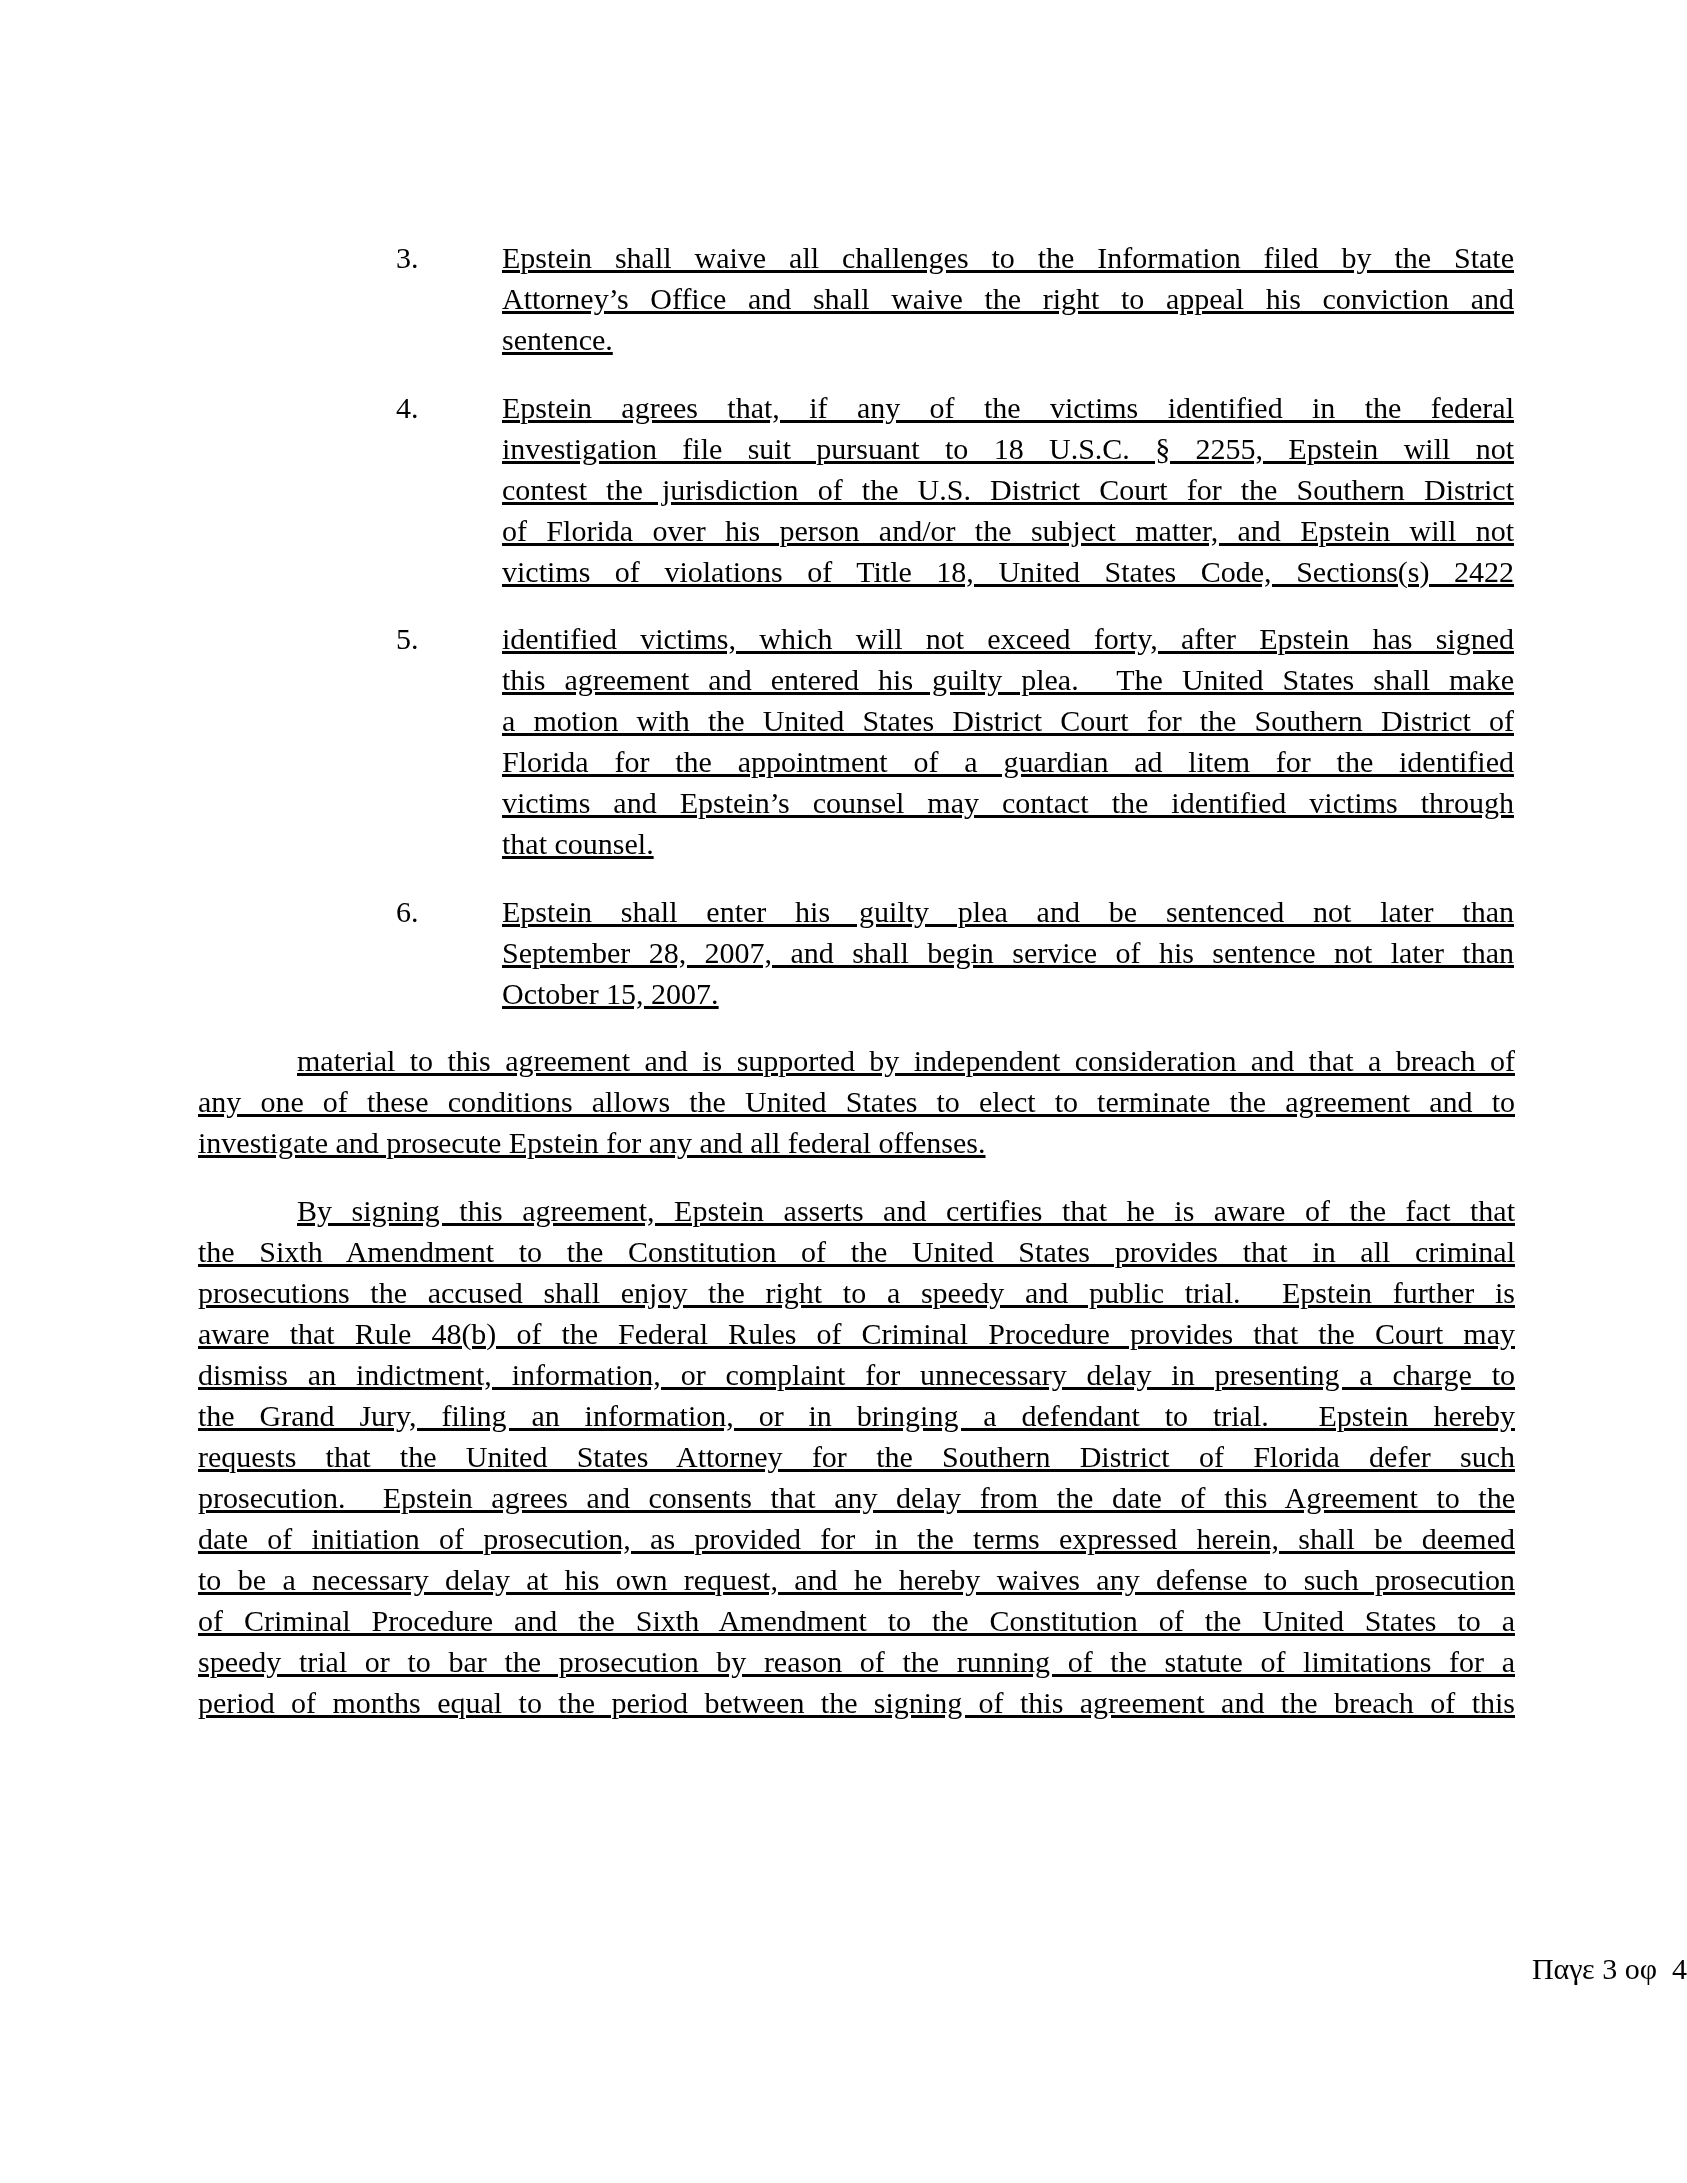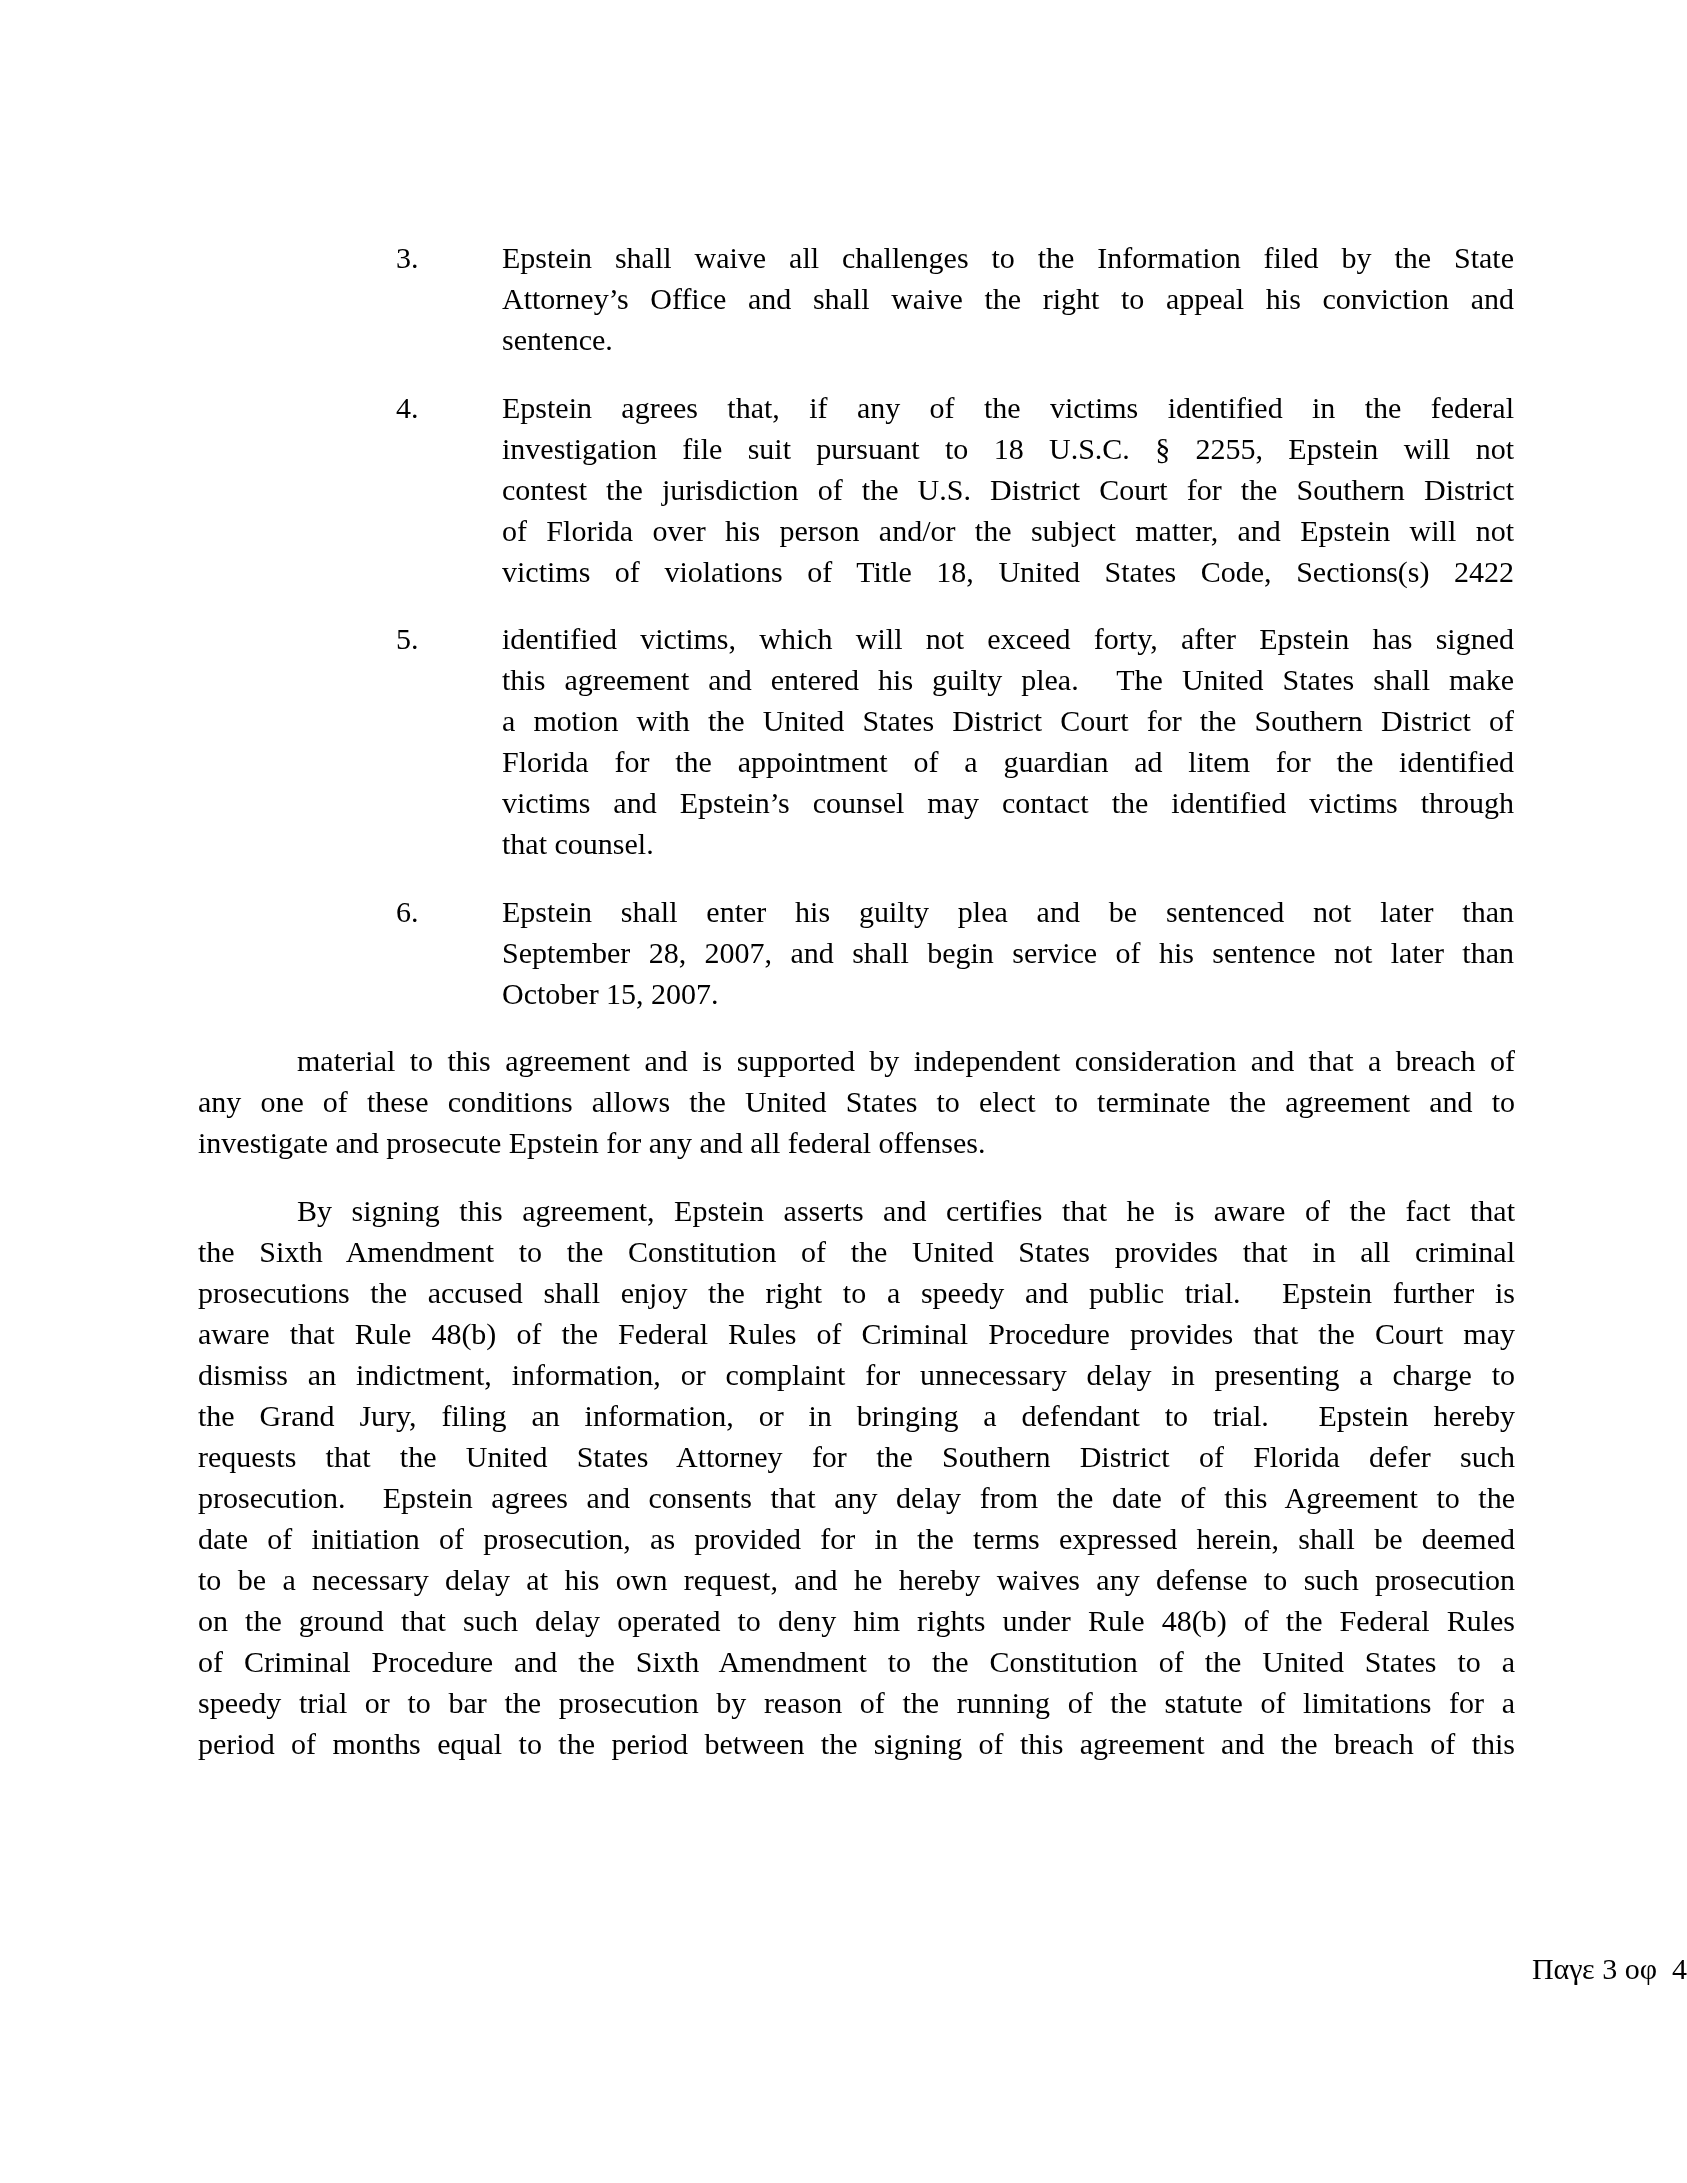--- a/index.html
+++ b/index.html
@@ -42,20 +42,21 @@
     margin-bottom: 26.5px;
   }
   .bodypara .line:first-child {
     text-indent: 99px;
   }
   .line {
     text-align: justify;
     text-align-last: justify;
     text-justify: inter-word;
     white-space: pre-wrap;
+    text-decoration: underline;
   }
   .line.last {
     text-align: left;
     text-align-last: left;
   }
   .footer {
     position: absolute;
     top: 1948px;
     left: 0;
     width: 1687px;
@@ -120,21 +121,20 @@
         <div class="line">By signing this agreement, Epstein asserts and certifies that he is aware of the fact that</div>
         <div class="line">the Sixth Amendment to the Constitution of the United States provides that in all criminal</div>
         <div class="line">prosecutions the accused shall enjoy the right to a speedy and public trial.  Epstein further is</div>
         <div class="line">aware that Rule 48(b) of the Federal Rules of Criminal Procedure provides that the Court may</div>
         <div class="line">dismiss an indictment, information, or complaint for unnecessary delay in presenting a charge to</div>
         <div class="line">the Grand Jury, filing an information, or in bringing a defendant to trial.  Epstein hereby</div>
         <div class="line">requests that the United States Attorney for the Southern District of Florida defer such</div>
         <div class="line">prosecution.  Epstein agrees and consents that any delay from the date of this Agreement to the</div>
         <div class="line">date of initiation of prosecution, as provided for in the terms expressed herein, shall be deemed</div>
         <div class="line">to be a necessary delay at his own request, and he hereby waives any defense to such prosecution</div>
-        <div class="line">on the ground that such delay operated to deny him rights under Rule 48(b) of the Federal Rules</div>
         <div class="line">of Criminal Procedure and the Sixth Amendment to the Constitution of the United States to a</div>
         <div class="line">speedy trial or to bar the prosecution by reason of the running of the statute of limitations for a</div>
         <div class="line">period of months equal to the period between the signing of this agreement and the breach of this</div>
       </div>
 
   </div>
 
   <div class="footer">Παγε 3 οφ  4</div>
 </div>
 

